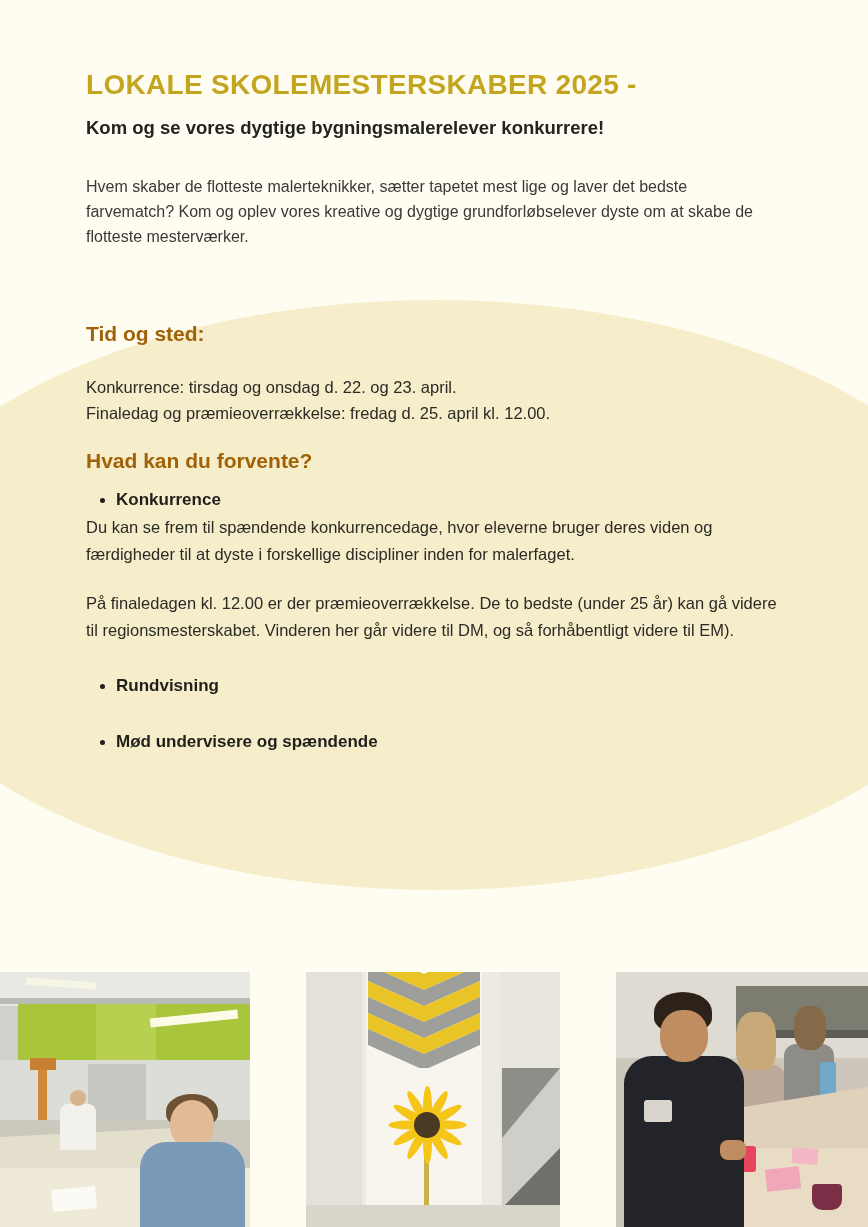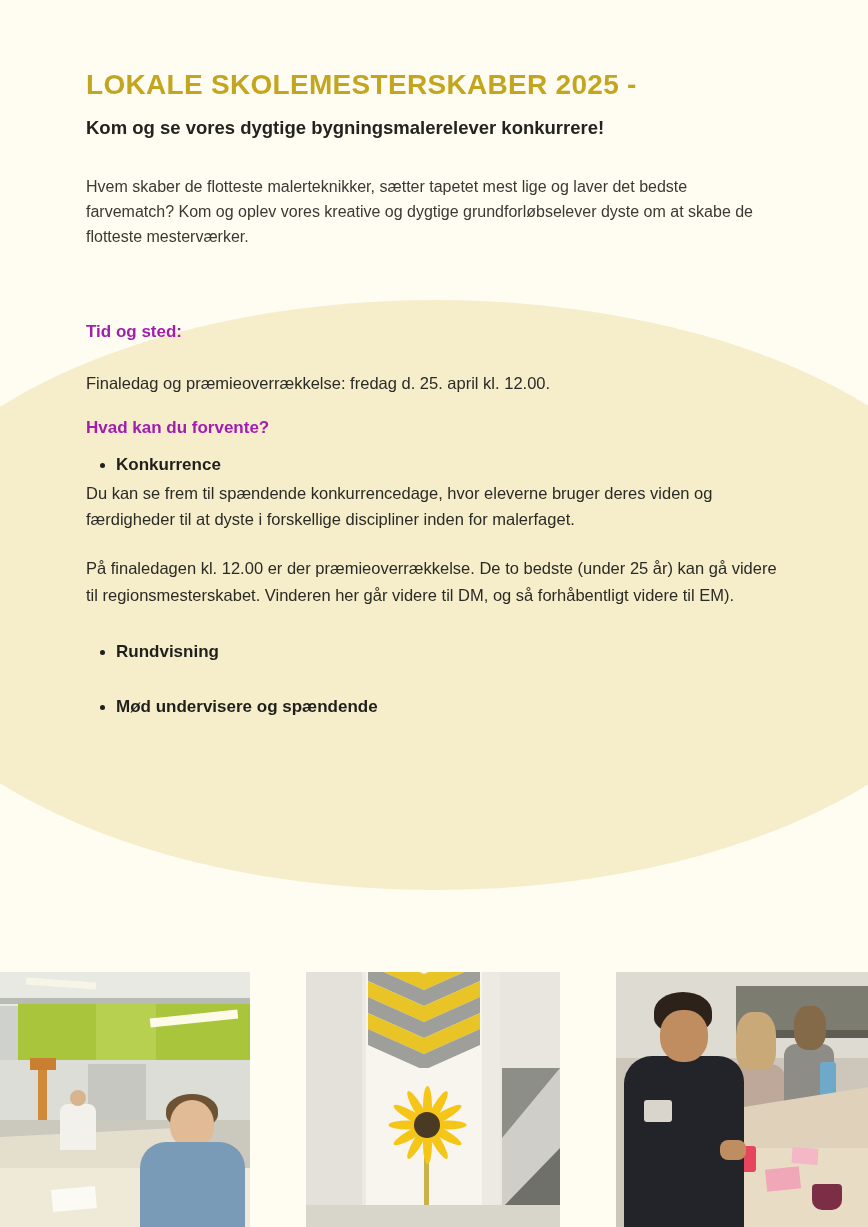--- a/index.html
+++ b/index.html
@@ -63,23 +63,23 @@
 
   .intro {
     margin: 34px 0 0 0;
     font-size: 16px;
     line-height: 1.55;
     color: #3a3a33;
     max-width: 680px;
   }
 
   .section-head {
-    font-size: 17px;
+    font-size: 21px;
     font-weight: 700;
-    color: #a21caf;
+    color: #a16207;
     margin: 0;
   }
 
   .band-content {
     position: relative;
     z-index: 3;
     padding: 0 86px;
     box-sizing: border-box;
   }
 
@@ -217,20 +217,21 @@
   <div class="content">
     <h1 class="title">LOKALE SKOLEMESTERSKABER 2025 -</h1>
     <p class="subtitle">Kom og se vores dygtige bygningsmalerelever konkurrere!</p>
     <p class="intro">Hvem skaber de flotteste malerteknikker, sætter tapetet mest lige og laver det bedste farvematch? Kom og oplev vores kreative og dygtige grundforløbselever dyste om at skabe de flotteste mesterværker.</p>
   </div>
 
   <div class="band-content">
     <p class="section-head tid-head" style="margin-top:52px;">Tid og sted:</p>
 
     <div class="block-gap-lg">
+      <p class="para">Konkurrence: tirsdag og onsdag d. 22. og 23. april.</p>
       <p class="para">Finaledag og præmieoverrækkelse: fredag d. 25. april kl. 12.00.</p>
     </div>
 
     <p class="section-head block-gap-md">Hvad kan du forvente?</p>
 
     <ul class="bullets">
       <li>Konkurrence</li>
     </ul>
 
     <p class="para block-gap-sm" style="margin-top:2px;">Du kan se frem til spændende konkurrencedage, hvor eleverne bruger deres viden og færdigheder til at dyste i forskellige discipliner inden for malerfaget.</p>

